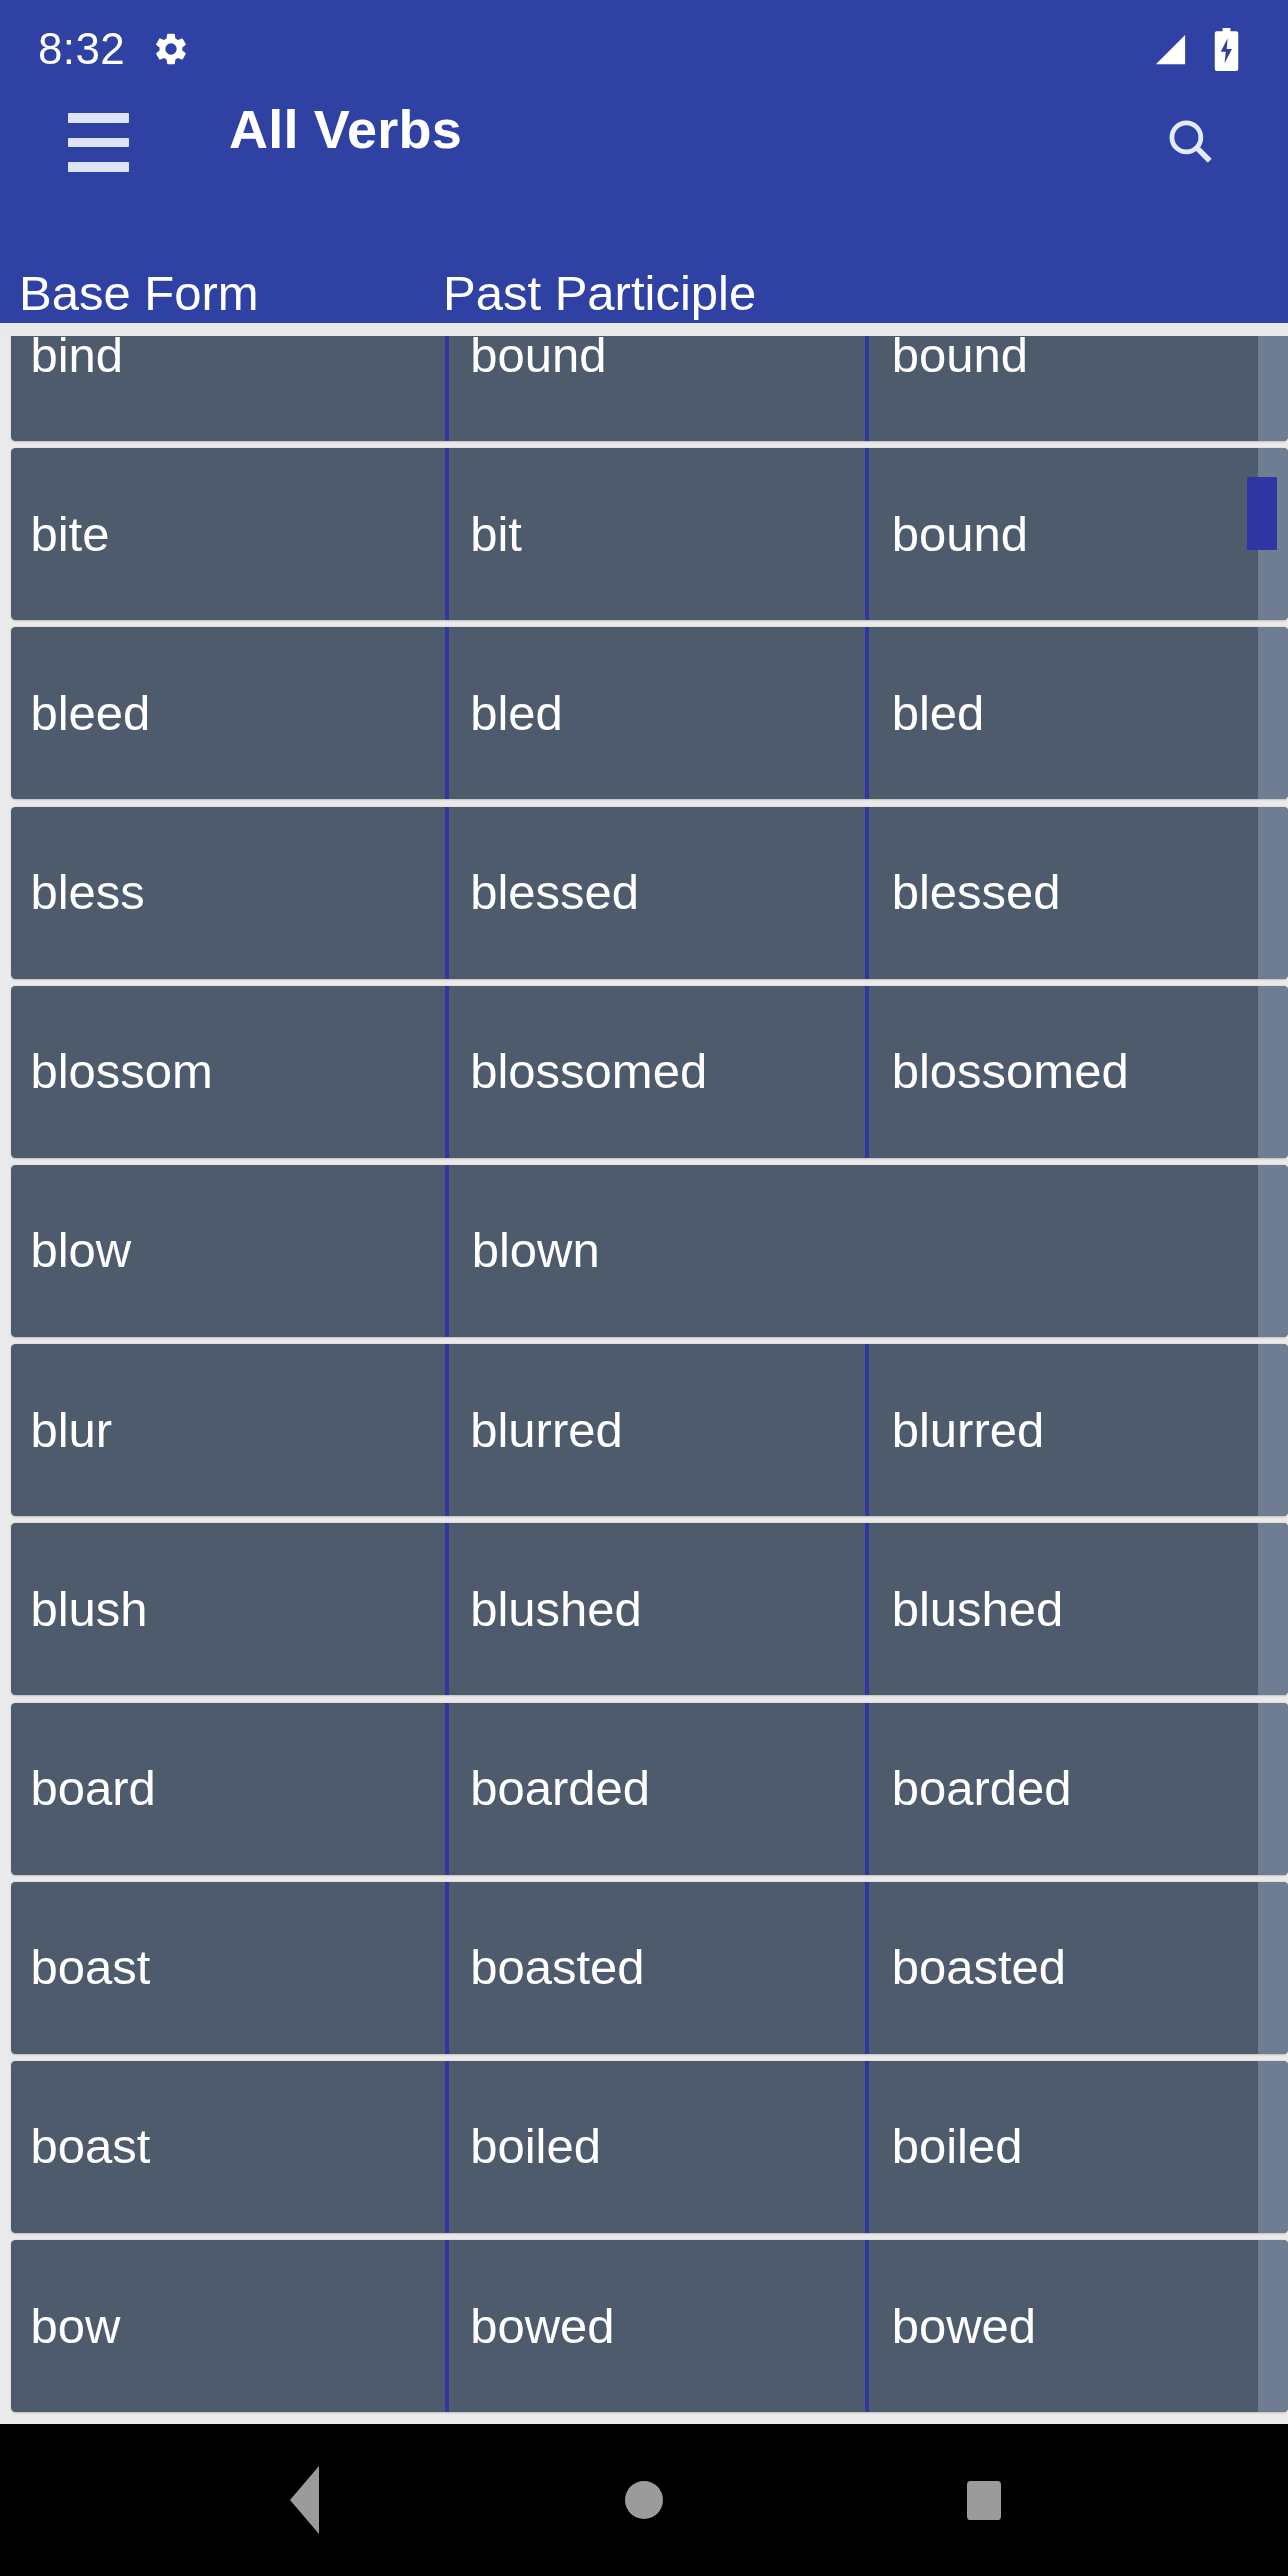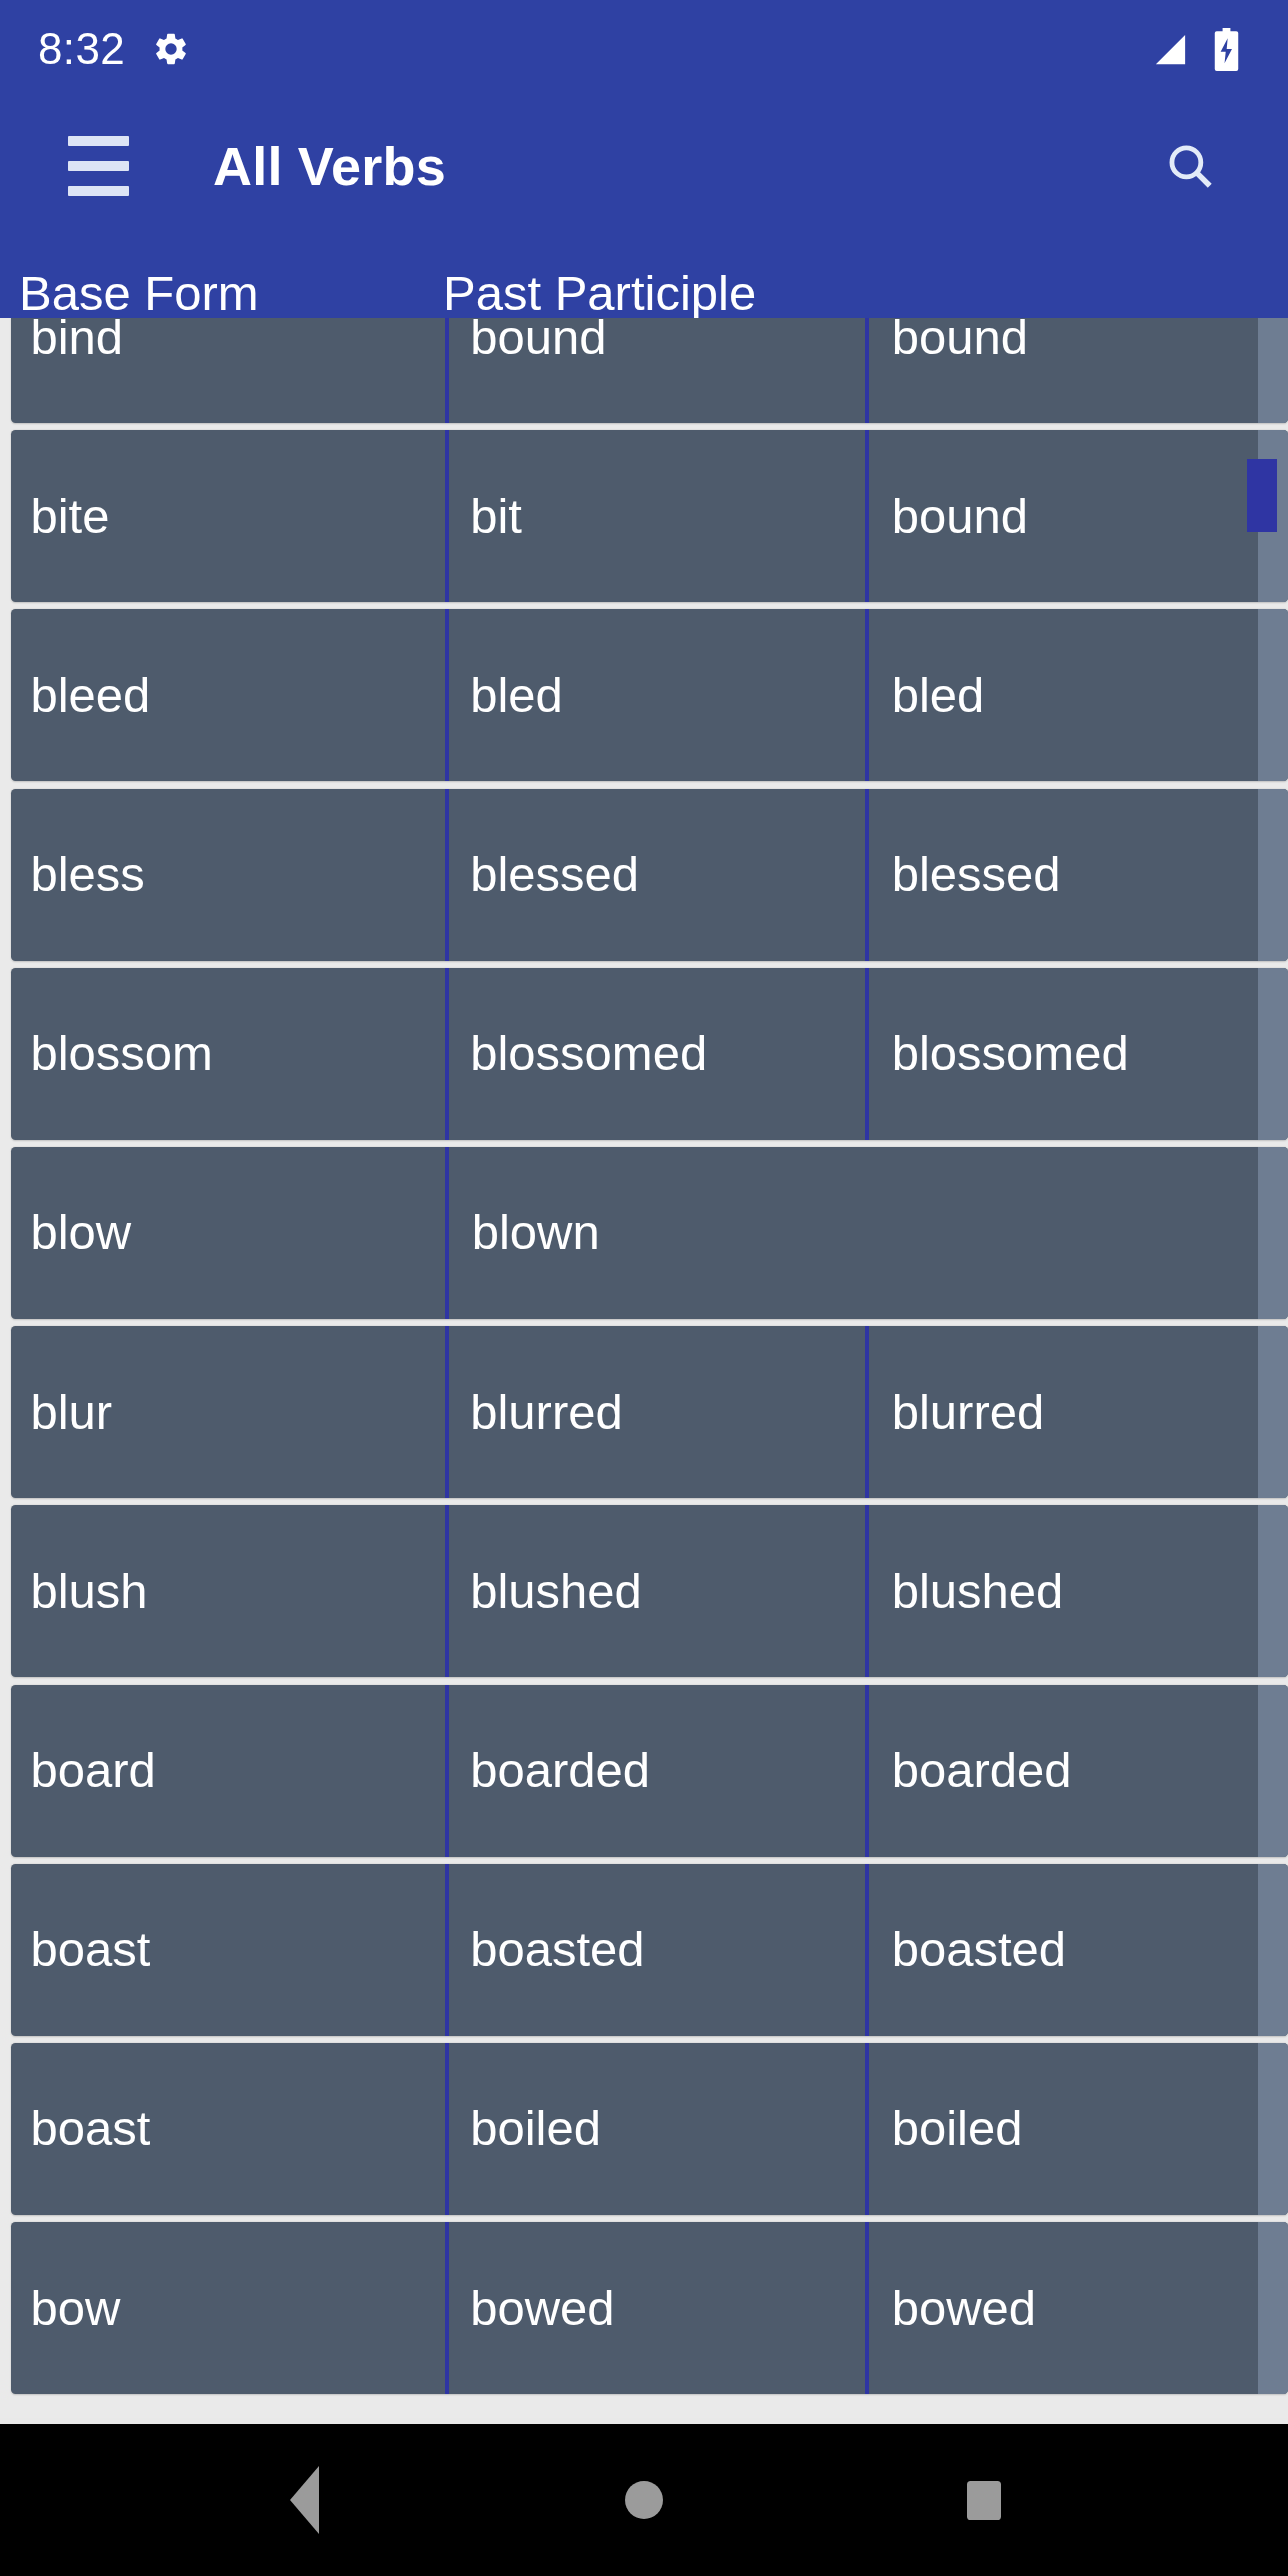--- a/index.html
+++ b/index.html
@@ -52,21 +52,21 @@
   .sb-batt { width: 29px; height: 43px; display: block; }
 
   
   .toolbar {
     position: absolute;
     top: 98px; left: 0;
     width: 1288px;
     height: 136px;
     background: #2f41a3;
     display: flex;
-    align-items: center;
+    gap: 16px;
   }
   .hamburger {
     width: 89px;
     height: 89px;
     margin-left: 54px;
     display: flex;
     flex-direction: column;
     justify-content: center;
     align-items: center;
     gap: 15px;
@@ -114,21 +114,21 @@
     padding-bottom: 5.4px;
     line-height: 1;
   }
   .ch-0 { width: 434px; padding-left: 19px; }
   .ch-1 { width: 420px; padding-left: 7.2px; }
   .ch-2 { width: 434px; padding-left: 9px; }
 
   
   .tablewrap {
     position: absolute;
-    top: 318px; left: 0;
+    top: 336px; left: 0;
     width: 1288px;
     height: 2100px;
     background: #eaeaea;
     overflow: hidden;
   }
   .tablescroll {
     position: absolute;
     top: -67px;
     left: 0;
     width: 1288px;

